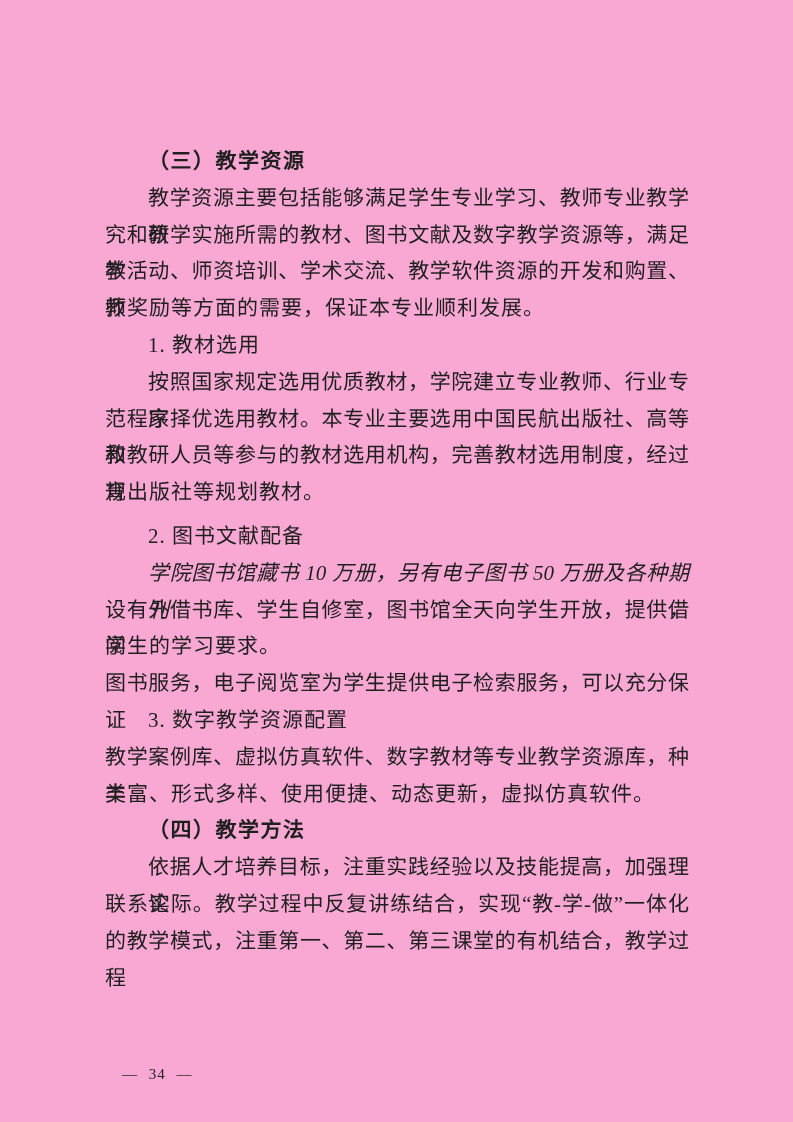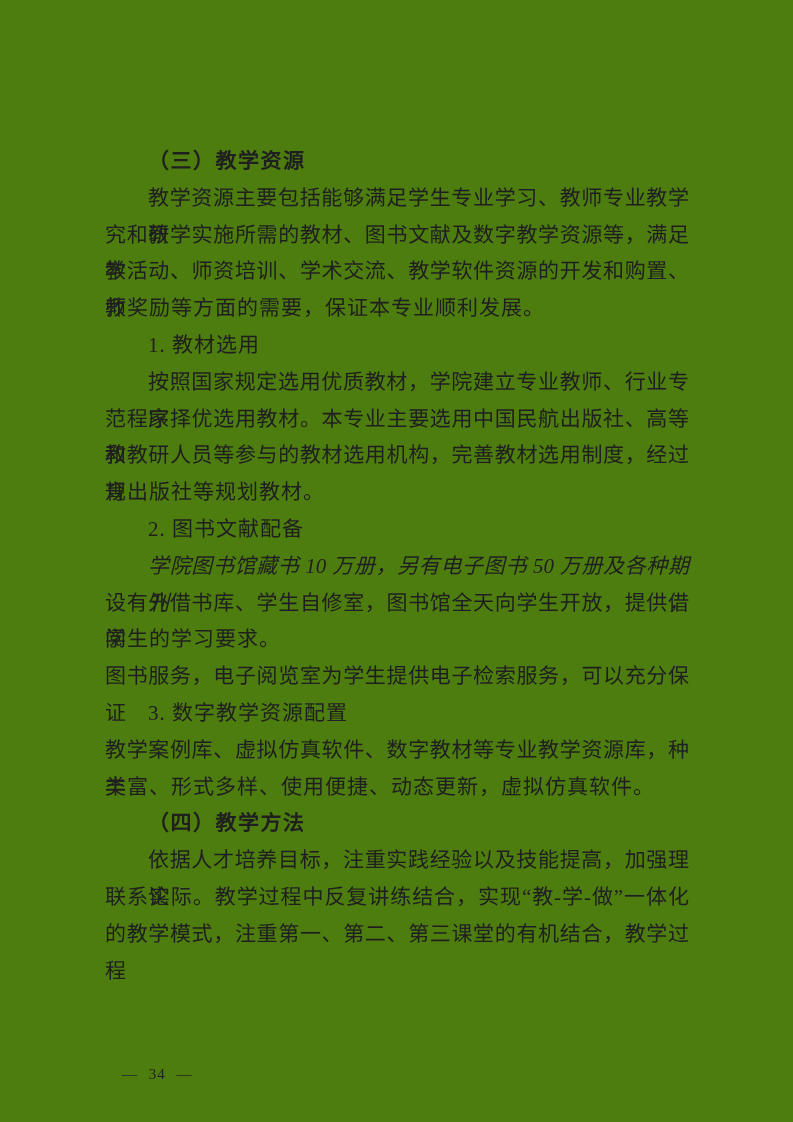--- a/index.html
+++ b/index.html
@@ -54,33 +54,33 @@
     font-size: 15px;
     color: #222222;
     letter-spacing: 1px;
     word-spacing: 6px;
     font-family: "Liberation Serif", "DejaVu Serif", serif;
   }
 </style>
 </head>
 <body>
 
-<div class="page" style="background: #4d7c0f;">
+<div class="page" style="background: #f9a8d4;">
   <div class="doc-body">
       <div class="line heading indent" style="color: rgb(31, 31, 31);">（三）教学资源</div>
       <div class="line indent fill" style="color: rgb(31, 31, 31);">教学资源主要包括能够满足学生专业学习、教师专业教学研</div>
       <div class="line fill" style="color: rgb(31, 31, 31); font-family: Liberation Serif, serif;">究和教学实施所需的教材、图书文献及数字教学资源等，满足教</div>
       <div class="line fill" style="color: rgb(31, 31, 31);">学活动、师资培训、学术交流、教学软件资源的开发和购置、教</div>
       <div class="line" style="color: rgb(31, 31, 31);">师奖励等方面的需要，保证本专业顺利发展。</div>
       <div class="line indent" style="color: rgb(31, 31, 31);">1. 教材选用</div>
       <div class="line indent fill" style="color: rgb(31, 31, 31);">按照国家规定选用优质教材，学院建立专业教师、行业专家</div>
       <div class="line fill" style="color: rgb(31, 31, 31);">范程序择优选用教材。本专业主要选用中国民航出版社、高等教</div>
       <div class="line fill" style="color: rgb(31, 31, 31);">和教研人员等参与的教材选用机构，完善教材选用制度，经过规</div>
       <div class="line" style="color: rgb(31, 31, 31);">育出版社等规划教材。</div>
-      <div class="line indent" style="color: rgb(31, 31, 31);">2. 图书文献配备</div>
+      <div class="line indent" style="color: rgb(31, 31, 31); margin-top: 7px;">2. 图书文献配备</div>
       <div class="line indent fill" style="color: rgb(31, 31, 31); font-style: italic;">学院图书馆藏书 10 万册，另有电子图书 50 万册及各种期刊，</div>
       <div class="line fill" style="color: rgb(31, 31, 31);">设有外借书库、学生自修室，图书馆全天向学生开放，提供借阅</div>
       <div class="line" style="color: rgb(31, 31, 31);">学生的学习要求。</div>
       <div class="line fill" style="color: rgb(31, 31, 31);">图书服务，电子阅览室为学生提供电子检索服务，可以充分保证</div>
       <div class="line indent" style="color: rgb(31, 31, 31);">3. 数字教学资源配置</div>
       <div class="line fill" style="color: rgb(31, 31, 31);">教学案例库、虚拟仿真软件、数字教材等专业教学资源库，种类</div>
       <div class="line" style="color: rgb(31, 31, 31);">丰富、形式多样、使用便捷、动态更新，虚拟仿真软件。</div>
       <div class="line heading indent" style="color: rgb(31, 31, 31);">（四）教学方法</div>
       <div class="line indent fill" style="color: rgb(31, 31, 31);">依据人才培养目标，注重实践经验以及技能提高，加强理论</div>
       <div class="line fill" style="color: rgb(31, 31, 31);">联系实际。教学过程中反复讲练结合，实现“教-学-做”一体化</div>

